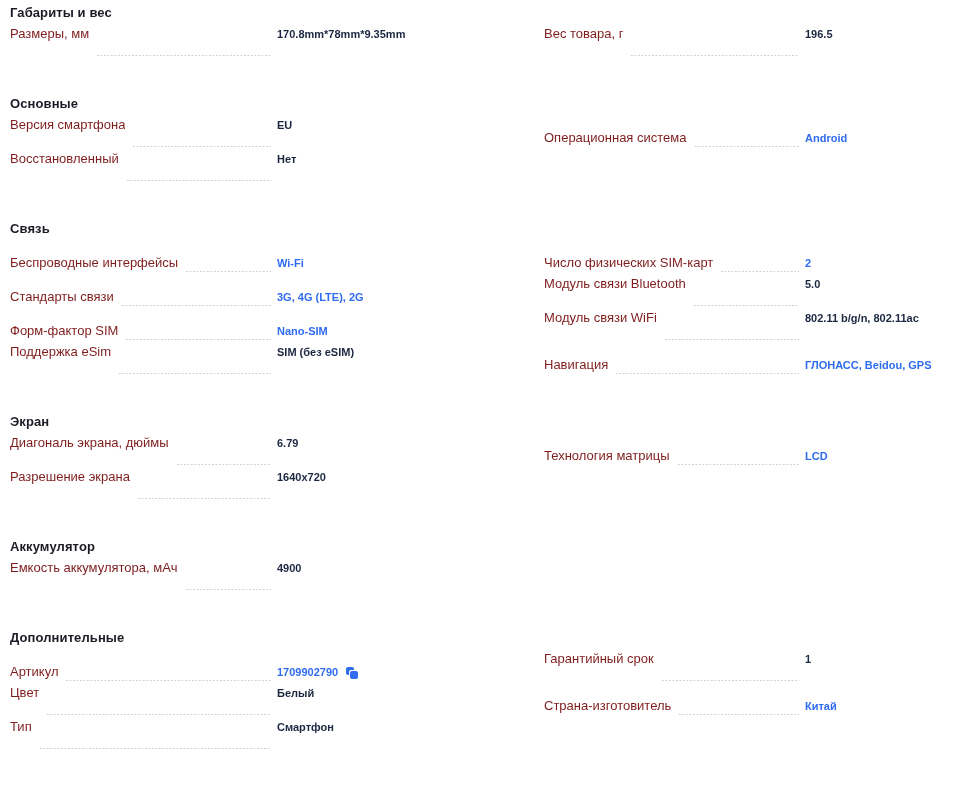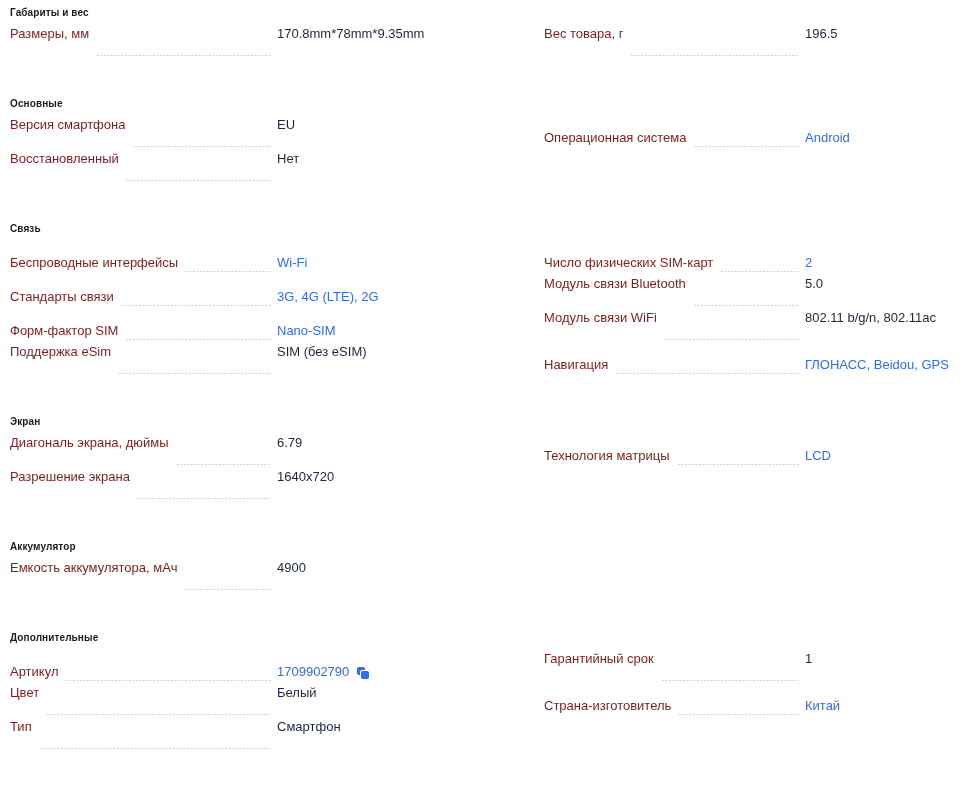--- a/index.html
+++ b/index.html
@@ -22,21 +22,21 @@
     width: 963px;
     padding: 0;
   }
 
   
   .section {
     position: relative;
     padding: 0;
   }
   .section-heading {
-    font-size: 10px;
+    font-size: 13px;
     font-weight: bold;
     color: #1b1b25;
     letter-spacing: 0.1px;
     padding-left: 10px;
     margin: 0;
     height: 26px;
     line-height: 26px;
   }
 
   .rows-grid {
@@ -77,23 +77,23 @@
     align-self: flex-end;
     position: relative;
     top: -4px;
     margin: 0 6px 0 8px;
     background-image: linear-gradient(to right, #c9ced8 0 1.5px, transparent 1.5px 100%);
     background-size: 3.5px 1px;
     background-repeat: repeat-x;
   }
 
   .row-value {
-    font-size: 13px;
+    font-size: 11px;
     color: #1b2740;
-    font-weight: normal;
+    font-weight: bold;
     flex: 0 0 auto;
     display: inline-flex;
     align-items: center;
     line-height: 16px;
   }
   .row-value.link,
   .row-value .link {
     color: #2f6cf0;
     margin-top: 13px;
   }

